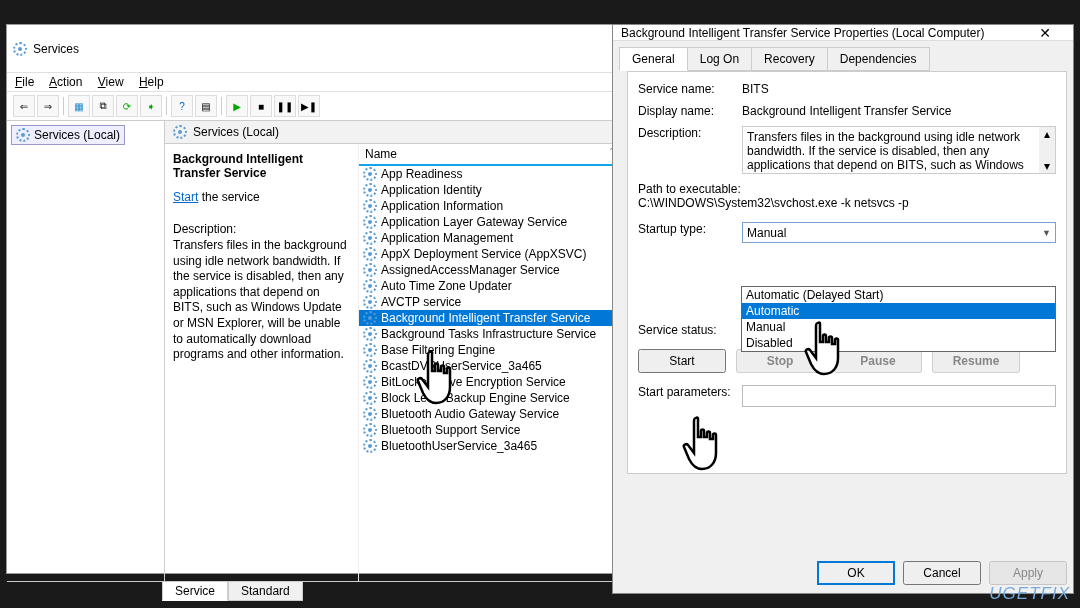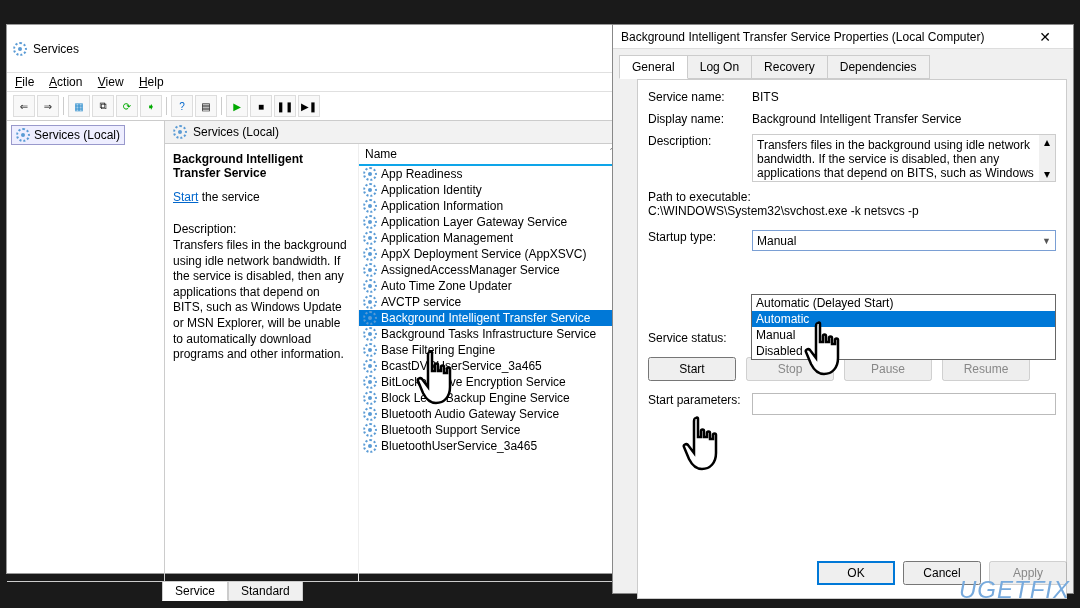--- a/index.html
+++ b/index.html
@@ -46,58 +46,58 @@
 .tabs-bottom { display: flex; border-top: 1px solid #ccc; padding-left: 155px; }
 .tabs-bottom .tab { padding: 2px 12px; border: 1px solid #ccc; border-top: none; font-size: 12px; background: #fff; }
 .tabs-bottom .tab.active { background: #fff; border-bottom: 1px solid #fff; }
 .tabs-bottom .tab:not(.active){ background: #f0f0f0; }
 
 .gear { display:inline-block; width:14px; height:14px; border:2px dotted #5a9bd5; border-radius:50%; position:relative; }
 .gear::after{ content:''; position:absolute; inset:3px; background:#5a9bd5; border-radius:50%; }
 
 
 .props { position: absolute; left: 612px; top: 24px; width: 462px; height: 570px; background: #f0f0f0; border: 1px solid #888; }
-.props .ptitle { height: 24px; display: flex; align-items: center; padding: 0 8px; background: #fff; border-bottom: 1px solid #ddd; }
+.props .ptitle { height: 16px; display: flex; align-items: center; padding: 0 8px; background: #fff; border-bottom: 1px solid #ddd; }
 .props .ptitle .t { flex: 1; font-size: 12px; }
 .props .ptitle .x { width: 40px; text-align: center; font-size: 14px; }
 
 .ptabs { display: flex; padding: 6px 6px 0 6px; background: #f0f0f0; }
 .ptabs .pt { padding: 4px 12px; border: 1px solid #ccc; background: #f0f0f0; font-size: 12px; margin-right: -1px; }
 .ptabs .pt.active { background: #fff; border-bottom: 1px solid #fff; position: relative; z-index: 2; }
 
-.pbody { margin: 0 6px 6px 24px; border: 1px solid #ccc; background: #fff; height: 520px; padding: 10px; position: relative; }
+.pbody { margin: 0 6px 6px 14px; border: 1px solid #ccc; background: #fff; height: 403px; padding: 10px; position: relative; }
 .fld { display: flex; margin-bottom: 8px; align-items: flex-start; }
 .fld .lab { width: 104px; font-size: 12px; }
 .fld .val { flex: 1; font-size: 12px; }
 
 .descbox { flex:1; border: 1px solid #ccc; background: #fff; padding: 3px 4px; height: 48px; overflow: hidden; font-size: 12px; position: relative; }
 .descbox .sb { position:absolute; right:0; top:0; width:16px; height:100%; background:#f0f0f0; display:flex; flex-direction:column; justify-content:space-between; align-items:center; font-size:8px; }
 
 .combo { flex:1; border: 1px solid #7a9fd4; background: #fff; height: 21px; display: flex; align-items: center; padding: 0 4px; justify-content: space-between; }
 .combo .arrow { font-size: 9px; color:#555; }
 .dropdown { position: absolute; left: 113px; right: 10px; top: 214px; background: #fff; border: 1px solid #666; z-index: 5; }
 .dropdown .opt { padding: 1px 4px; font-size: 12px; }
 .dropdown .opt.sel { background: #0078d7; color: #fff; }
 
 .svcbtns { display: flex; gap: 10px; margin: 12px 0; }
 .svcbtns button { width: 88px; height: 24px; font-size: 12px; }
-.svcbtns button:disabled { color: #888; }
+.svcbtns button:disabled { color: #888; font-weight: bold; }
 
 .paramfield { flex:1; border: 1px solid #bbb; height: 22px; background:#fff; }
 
 .dlgbtns { position: absolute; right: 6px; bottom: 8px; display: flex; gap: 8px; }
 .dlgbtns button { width: 78px; height: 24px; font-size: 12px; }
 .dlgbtns .ok { border: 2px solid #0078d7; }
 .dlgbtns button:disabled { color:#888; }
 
 
 .cursor { position:absolute; pointer-events:none; z-index:20; }
 .cursor svg { width: 50px; height: 62px; }
 
-.watermark { position:absolute; right:10px; bottom:4px; color:#7ad; font-size:24px; font-style:italic; letter-spacing:1px; font-family: Arial; }
+.watermark { position:absolute; right:10px; bottom:4px; color:#7ad; font-size:17px; font-style:italic; letter-spacing:1px; font-family: Arial; }
 </style>
 </head>
 <body>
 
 <div class="services-window">
   <div class="titlebar">
     <span class="gear"></span>
     <span class="title">Services</span>
     <span class="wc">
       <span>—</span>

